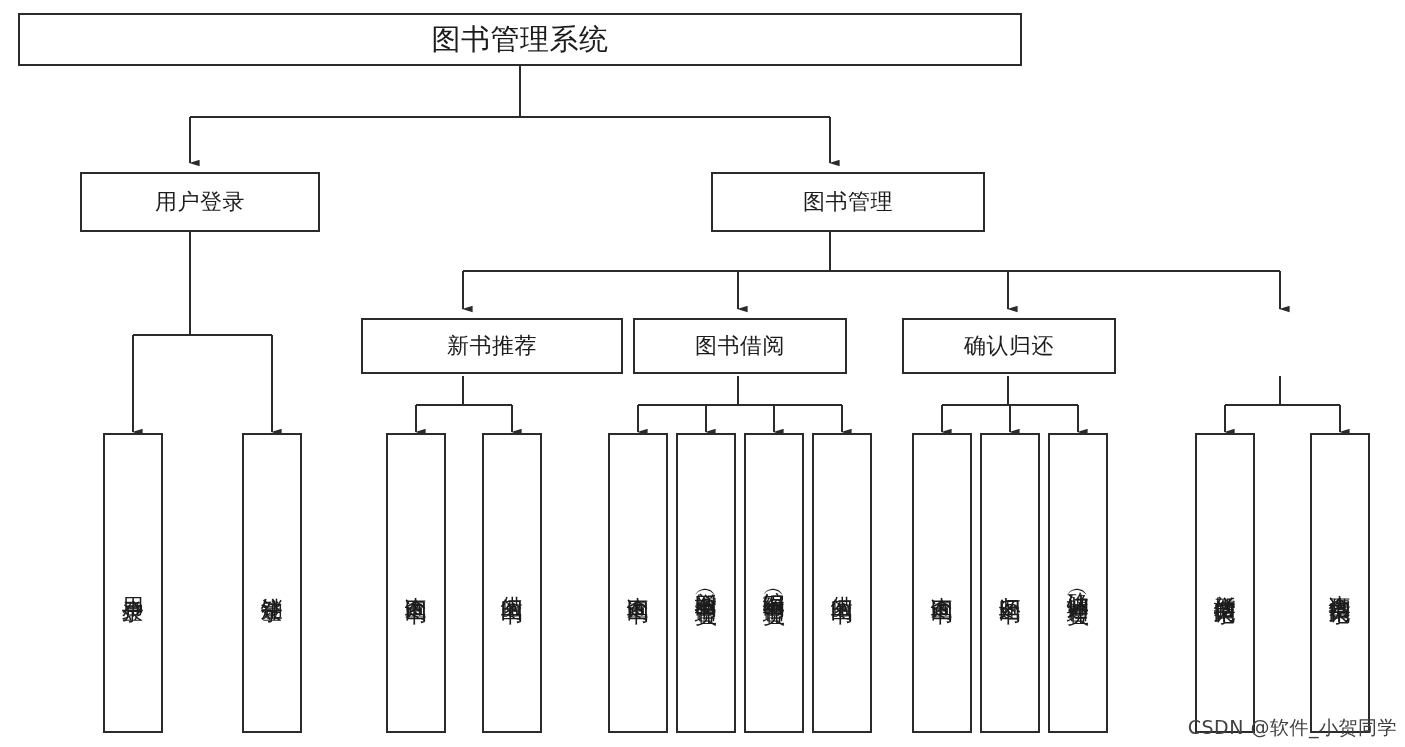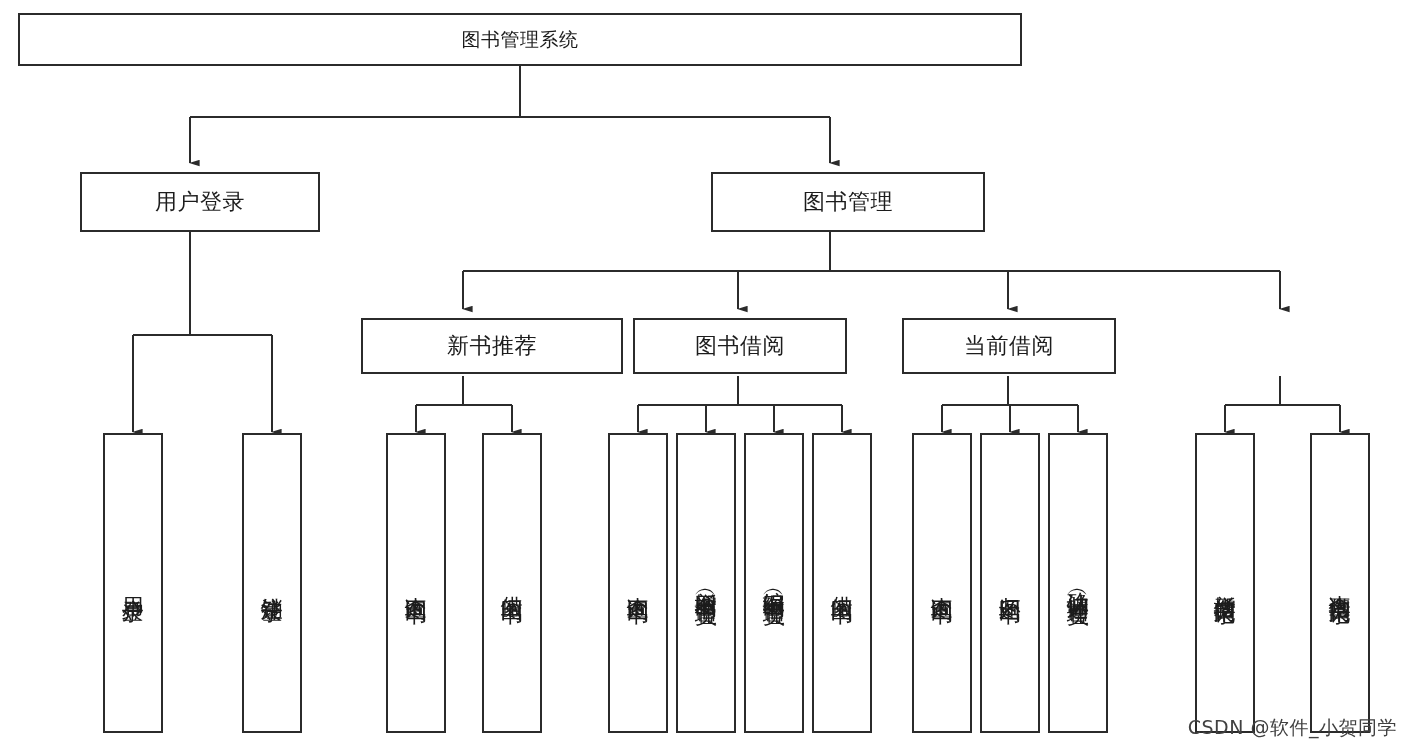--- a/index.html
+++ b/index.html
@@ -39,21 +39,21 @@
     color: #1c1c1c;
     text-align: center;
     line-height: 1.12;
     white-space: nowrap;
     letter-spacing: 0.5px;
   }
   .node.horiz .node-label {
     font-size: 22px;
   }
   .node.root .node-label {
-    font-size: 19px;
+    font-size: 29px;
   }
   .node.vert {
     align-items: center;
     justify-content: center;
   }
   .node.vert .node-label {
     writing-mode: vertical-rl;
     text-orientation: upright;
     font-size: 22px;
     line-height: 1.25;
@@ -139,21 +139,21 @@
     <span class="node-label">图书管理</span>
   </div>
 
   <div class="node horiz" style="left:361px; top:318px; width:262px; height:56px;">
     <span class="node-label">新书推荐</span>
   </div>
   <div class="node horiz" style="left:633px; top:318px; width:214px; height:56px;">
     <span class="node-label">图书借阅</span>
   </div>
   <div class="node horiz" style="left:902px; top:318px; width:214px; height:56px;">
-    <span class="node-label">当前借阅</span>
+    <span class="node-label">确认归还</span>
   </div>
 
   <div class="node vert" style="left:103px; top:433px; width:60px; height:300px;">
     <span class="node-label">用户登录</span>
   </div>
   <div class="node vert" style="left:242px; top:433px; width:60px; height:300px;">
     <span class="node-label">注销登录</span>
   </div>
 
   <div class="node vert" style="left:386px; top:433px; width:60px; height:300px;">

